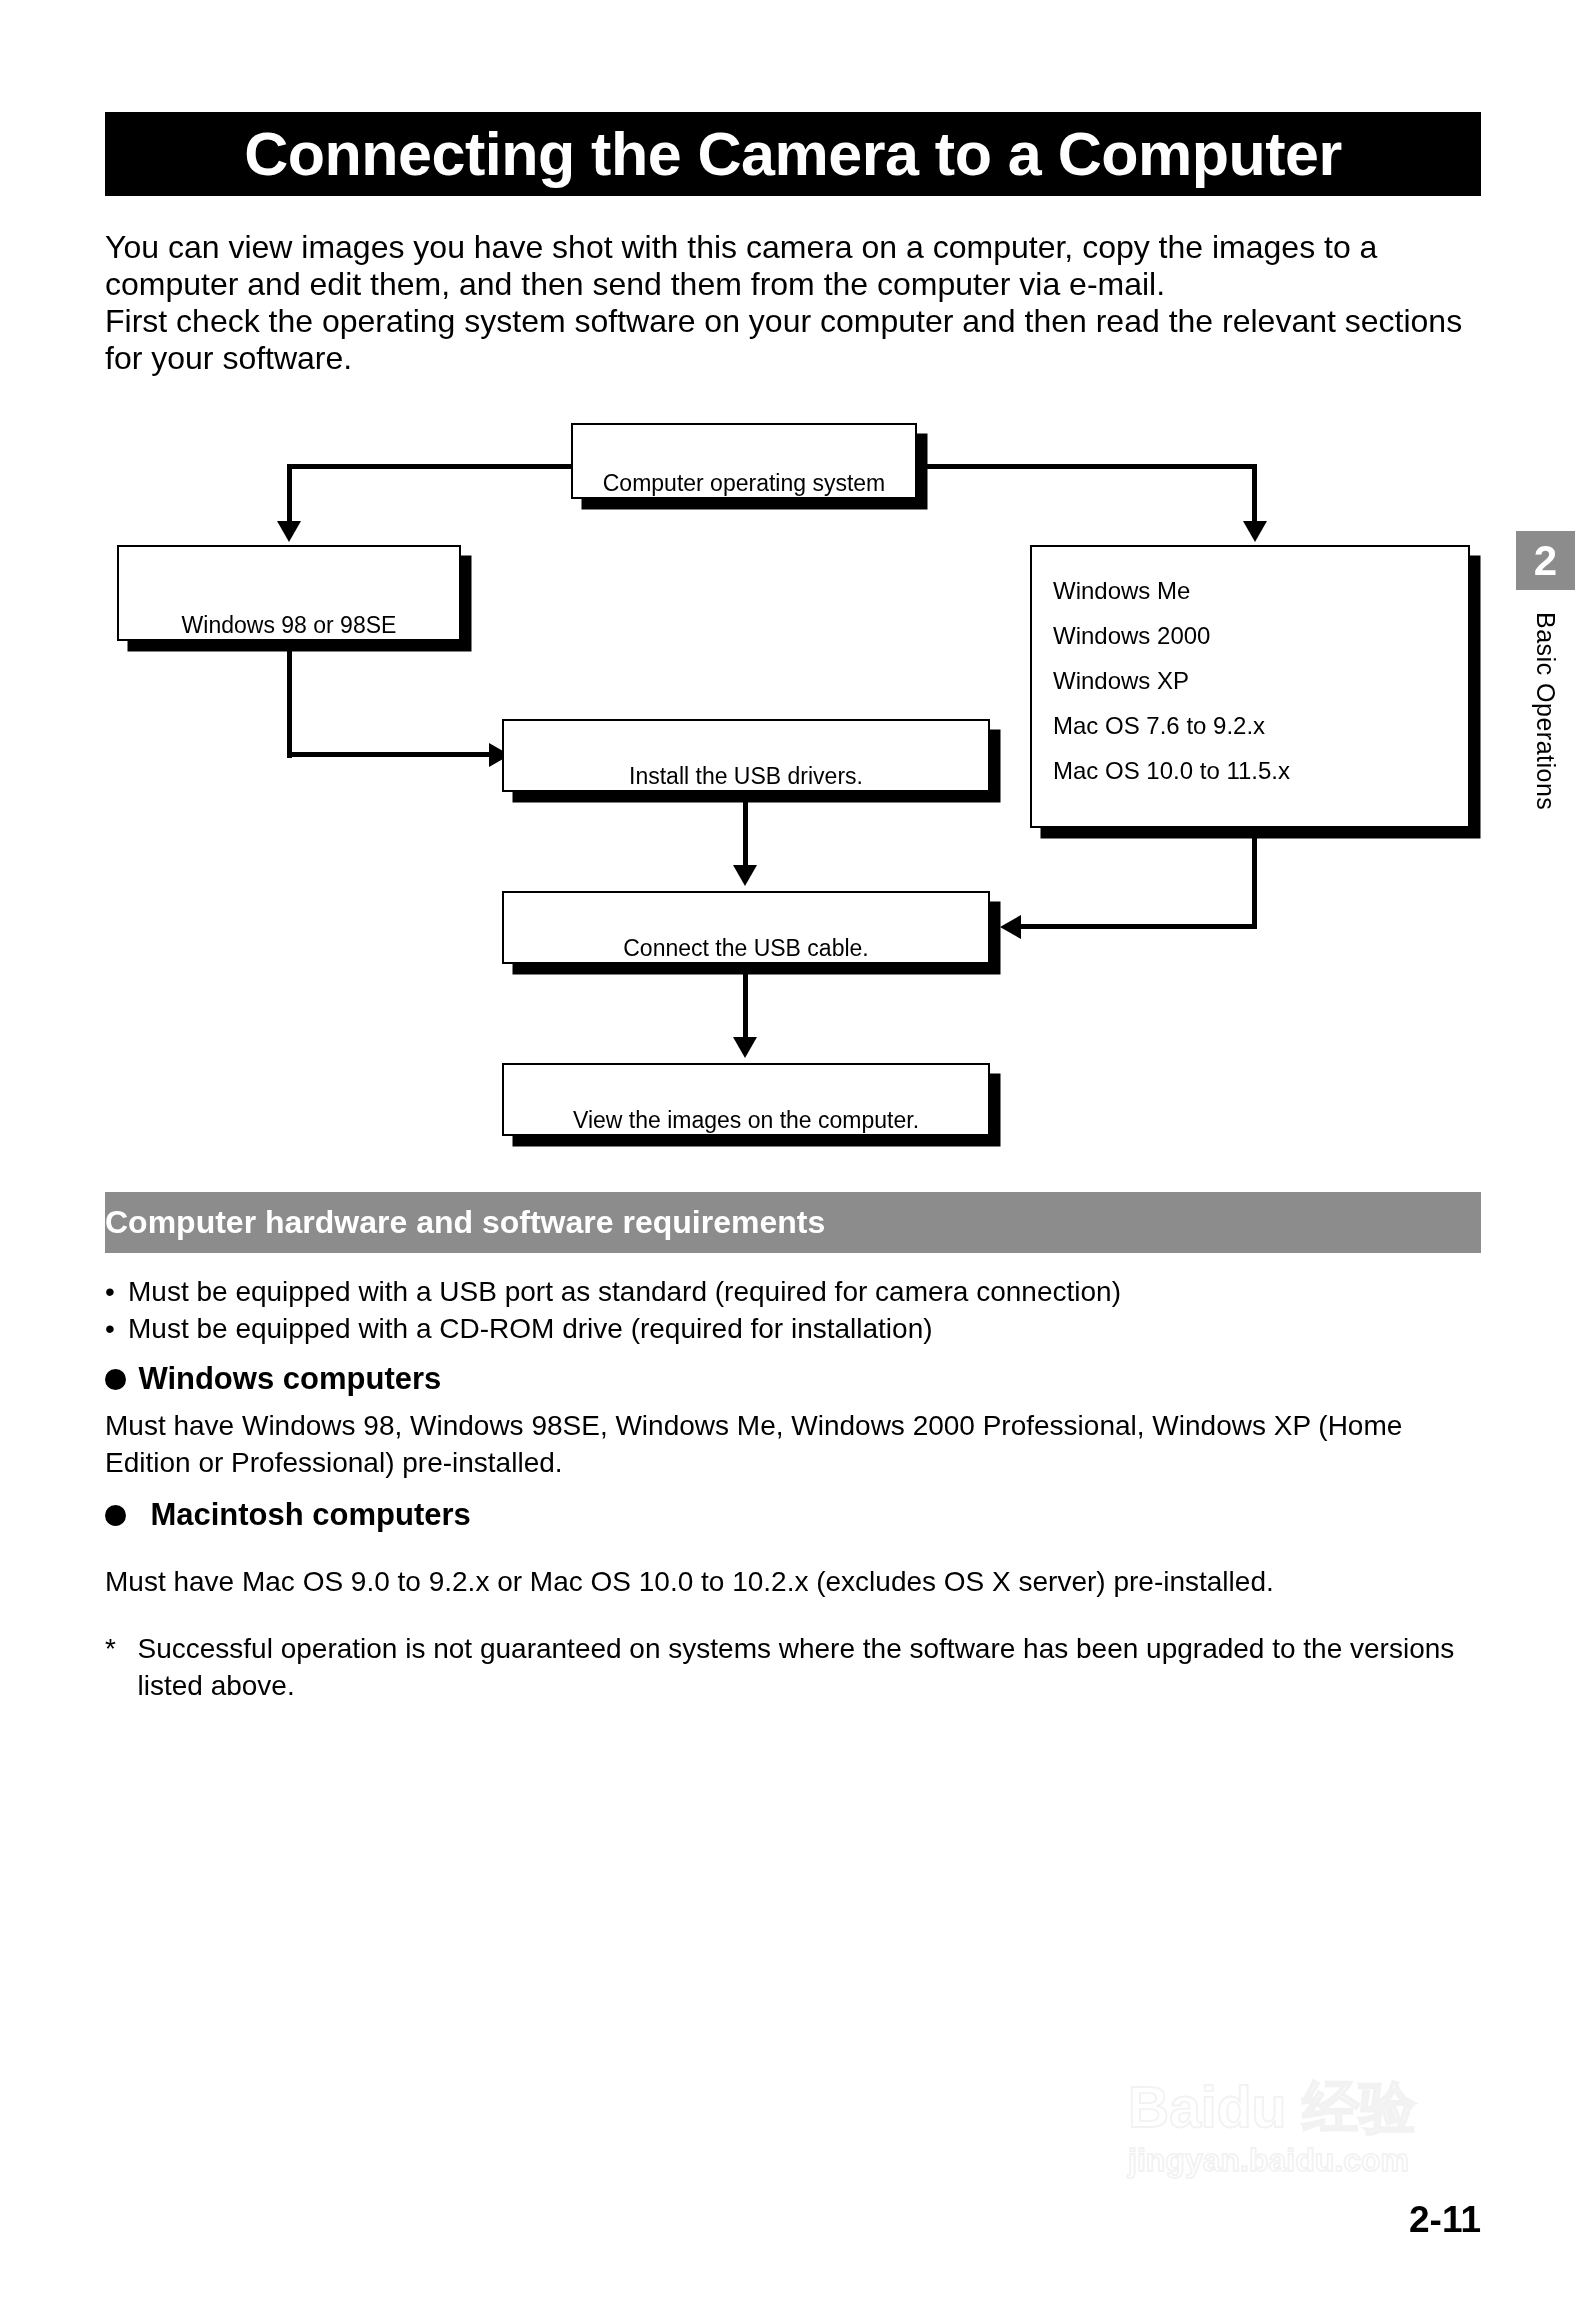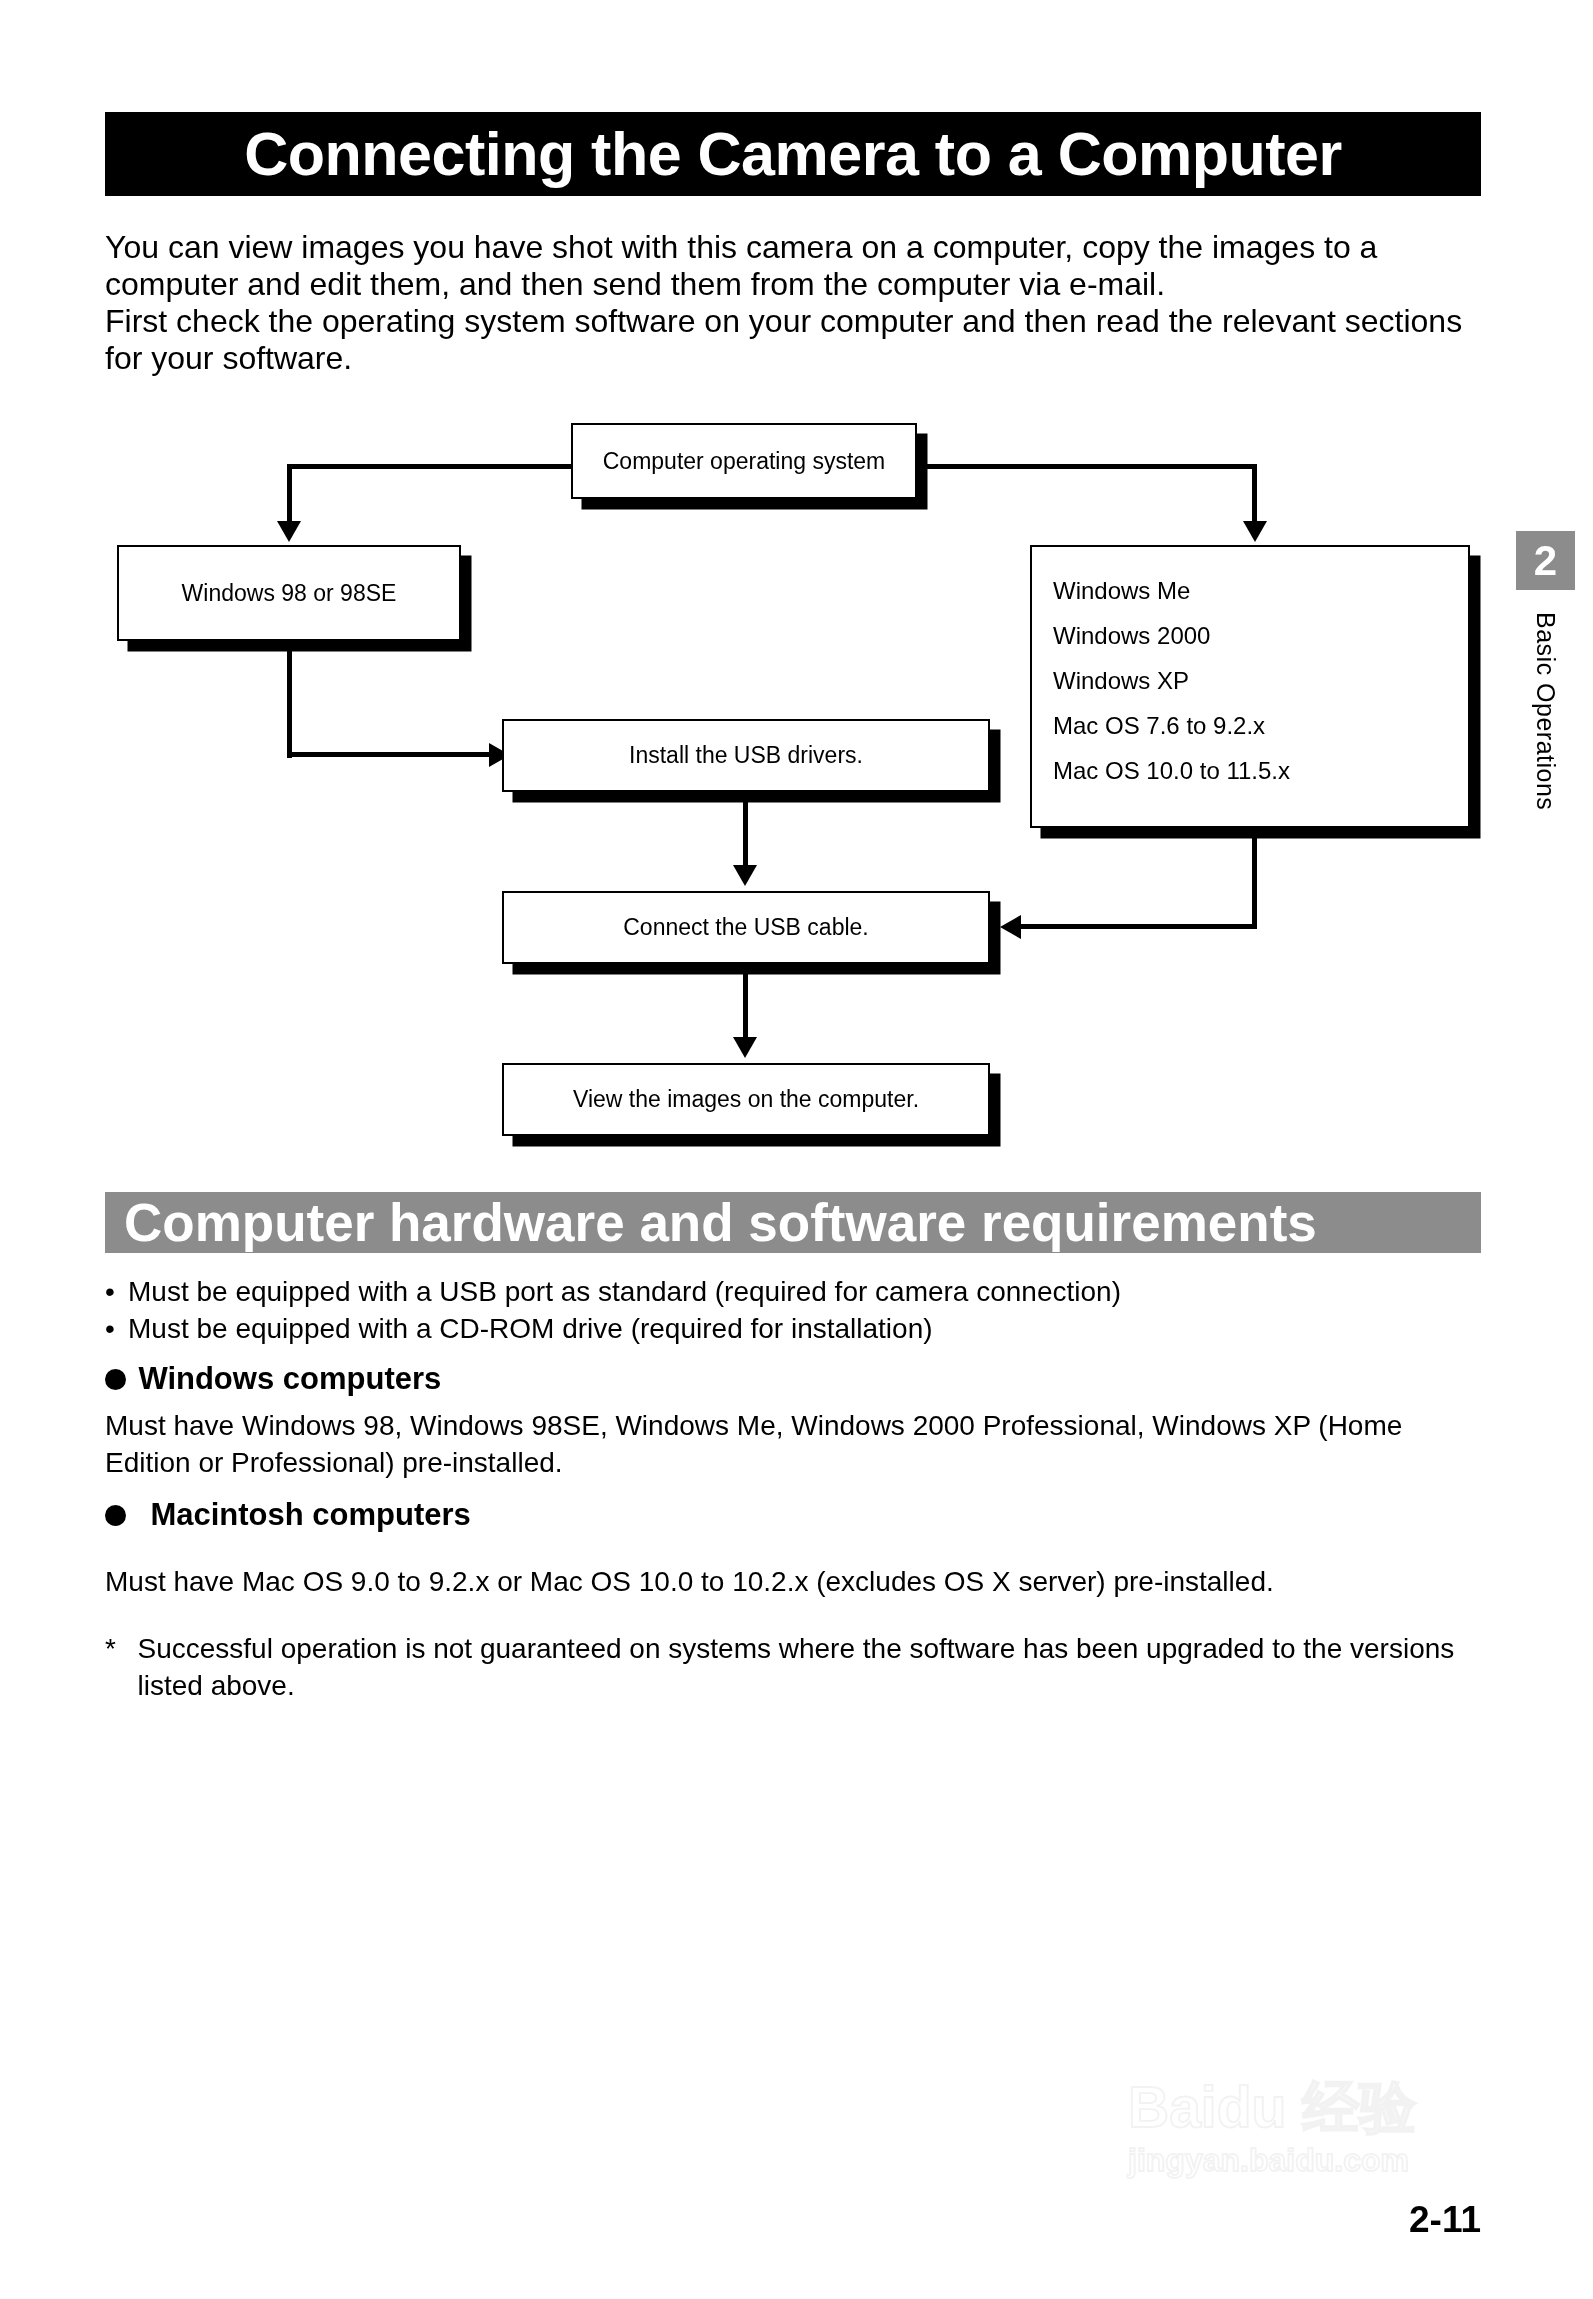--- a/index.html
+++ b/index.html
@@ -60,21 +60,21 @@
     height: 2300px;
     pointer-events: none;
   }
   .fbox {
     position: absolute;
     background: #ffffff;
     border: 2.9px solid #000000;
     box-shadow: 10.5px 10.5px 0 0 #000000;
     box-sizing: border-box;
     display: flex;
-    align-items: center;
+    align-items: flex-end;
     font-size: 23px;
     z-index: 3;
   }
   .fbox.center { justify-content: center; }
   .fbox.listbox {
     display: block;
     padding: 21px 0 0 21px;
   }
   .fbox.listbox .os-line {
     font-size: 24px;
@@ -119,23 +119,22 @@
     left: 105px;
     top: 1192px;
     width: 1376px;
     height: 61px;
     background: #8c8c8c;
     display: flex;
     align-items: center;
   }
   .section-bar .section-text {
     color: #ffffff;
-    font-size: 53px;
-    font-weight: bold;
-    padding-left: 19px;
+    font-size: 32px;
+    font-weight: bold;
     white-space: nowrap;
   }
 
   
   .bullets {
     position: absolute;
     left: 105px;
     top: 1273px;
     width: 1376px;
     font-size: 28px;

